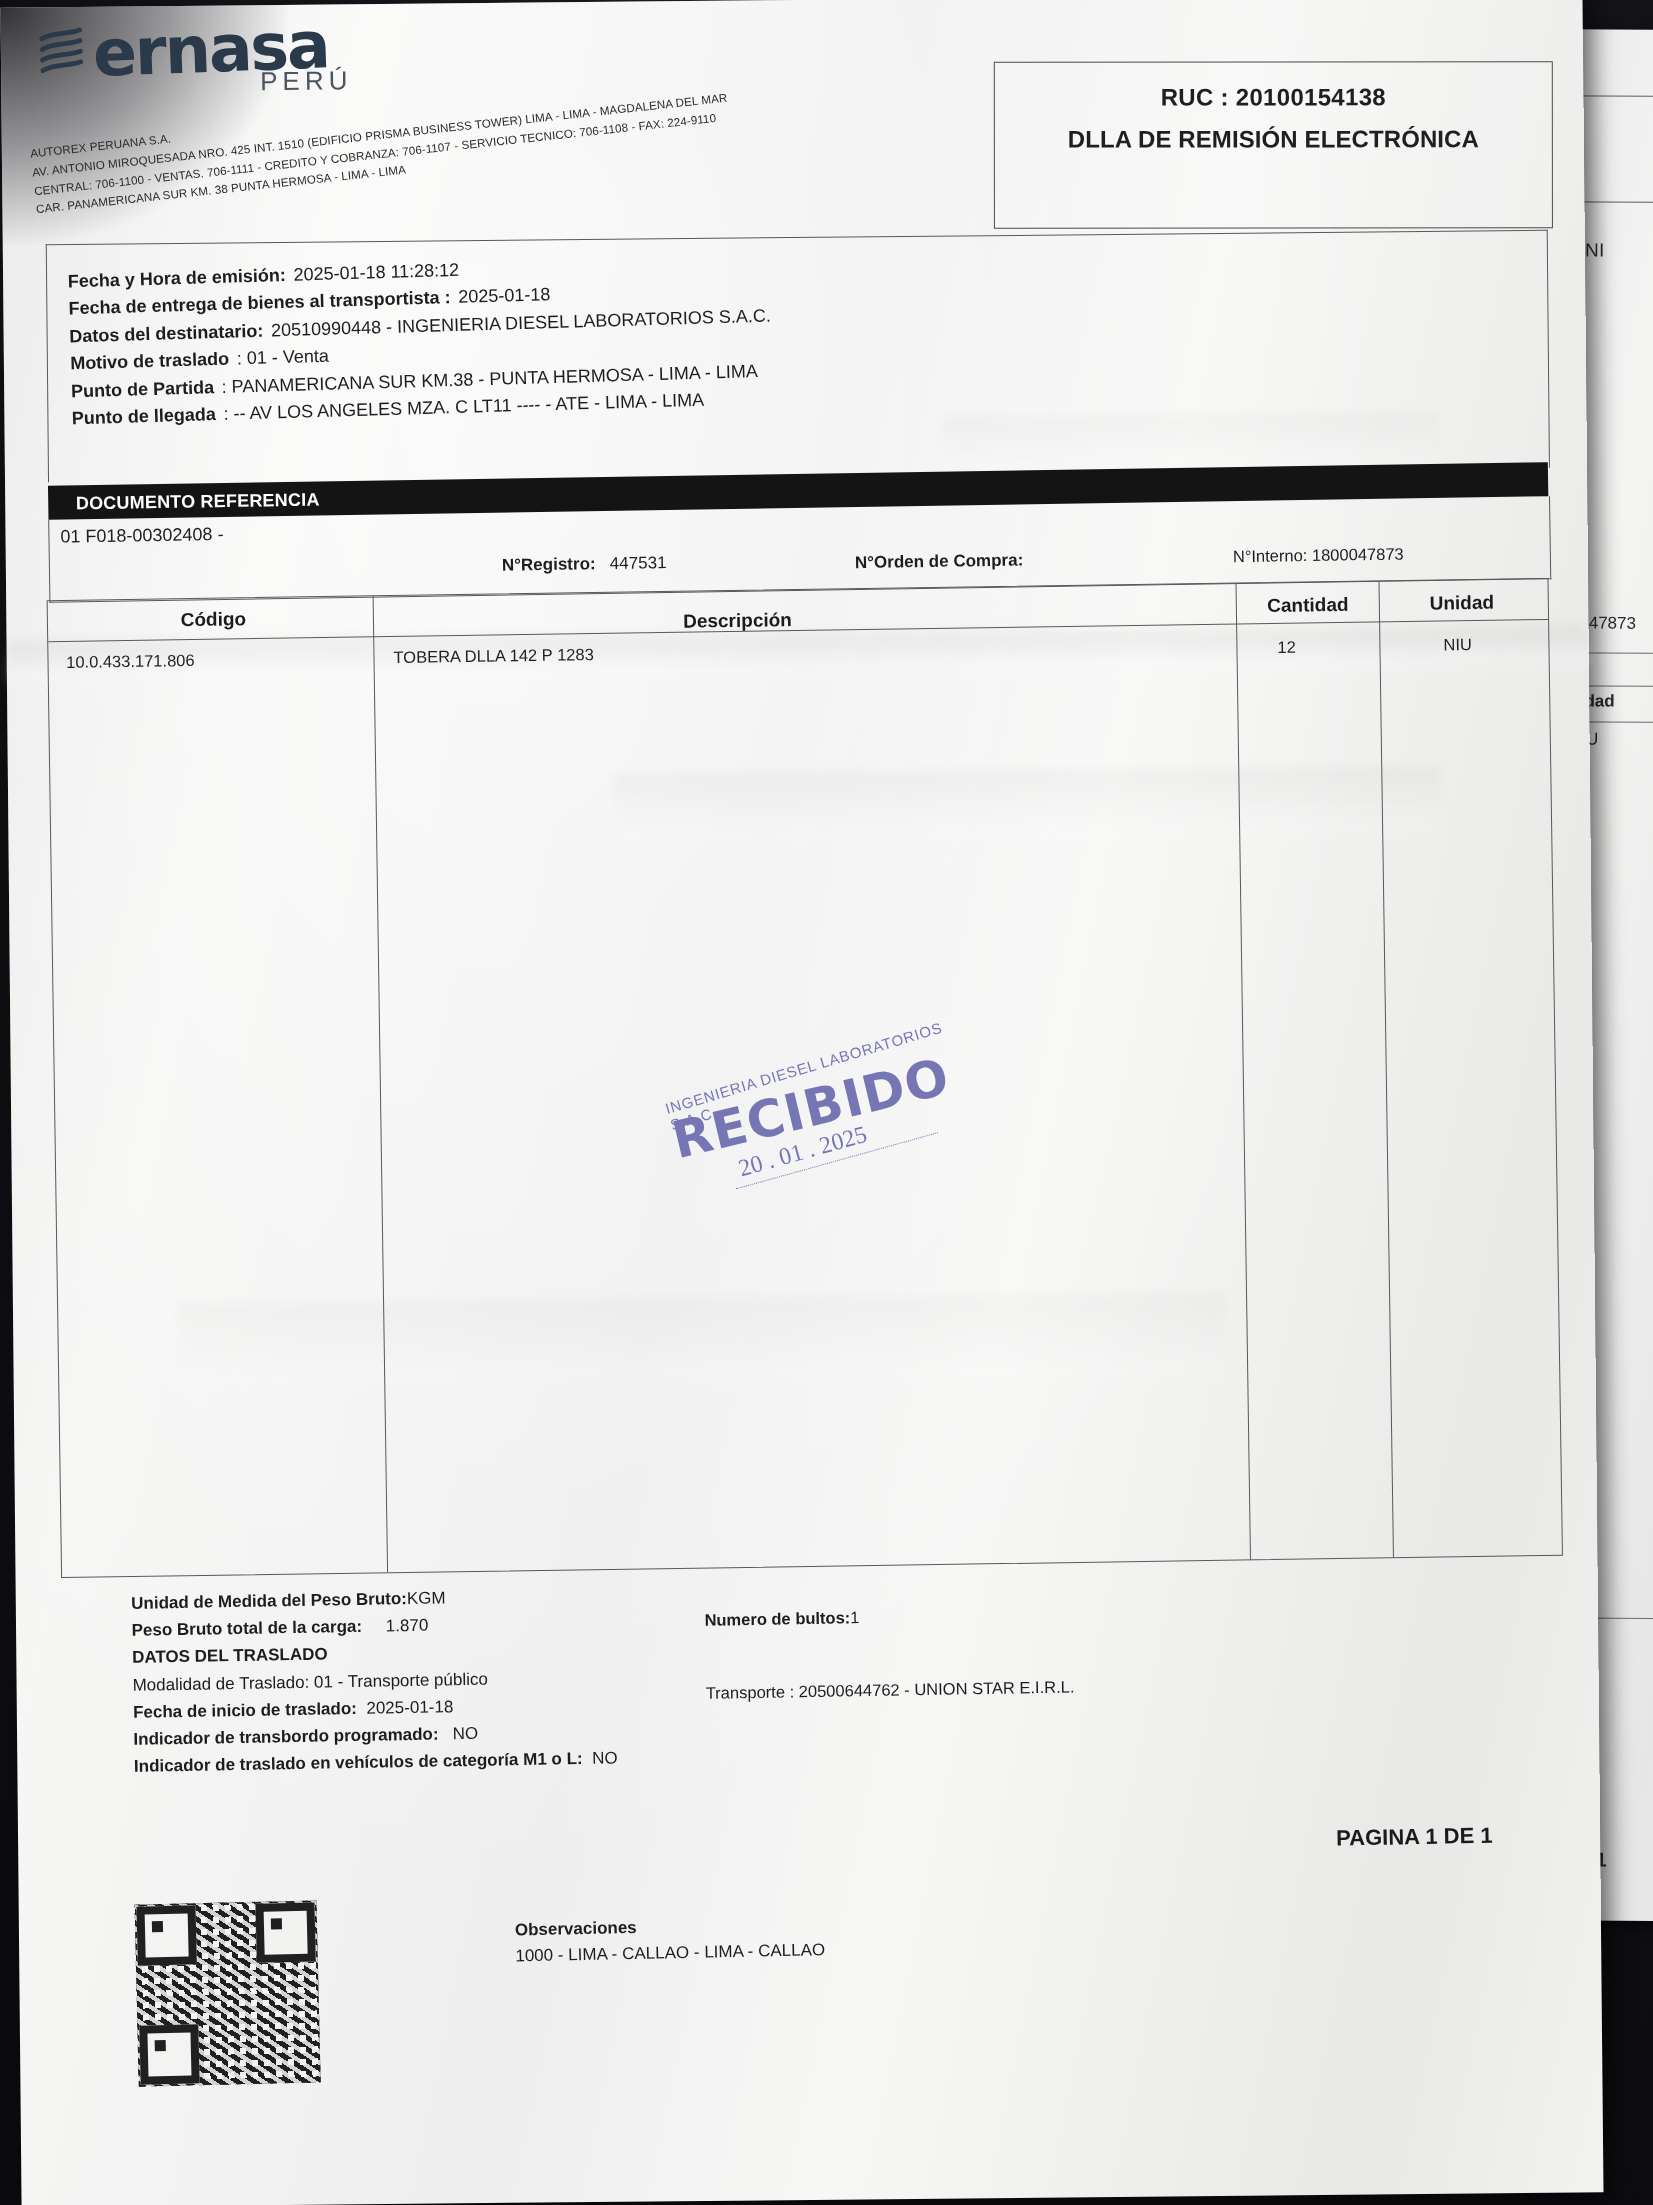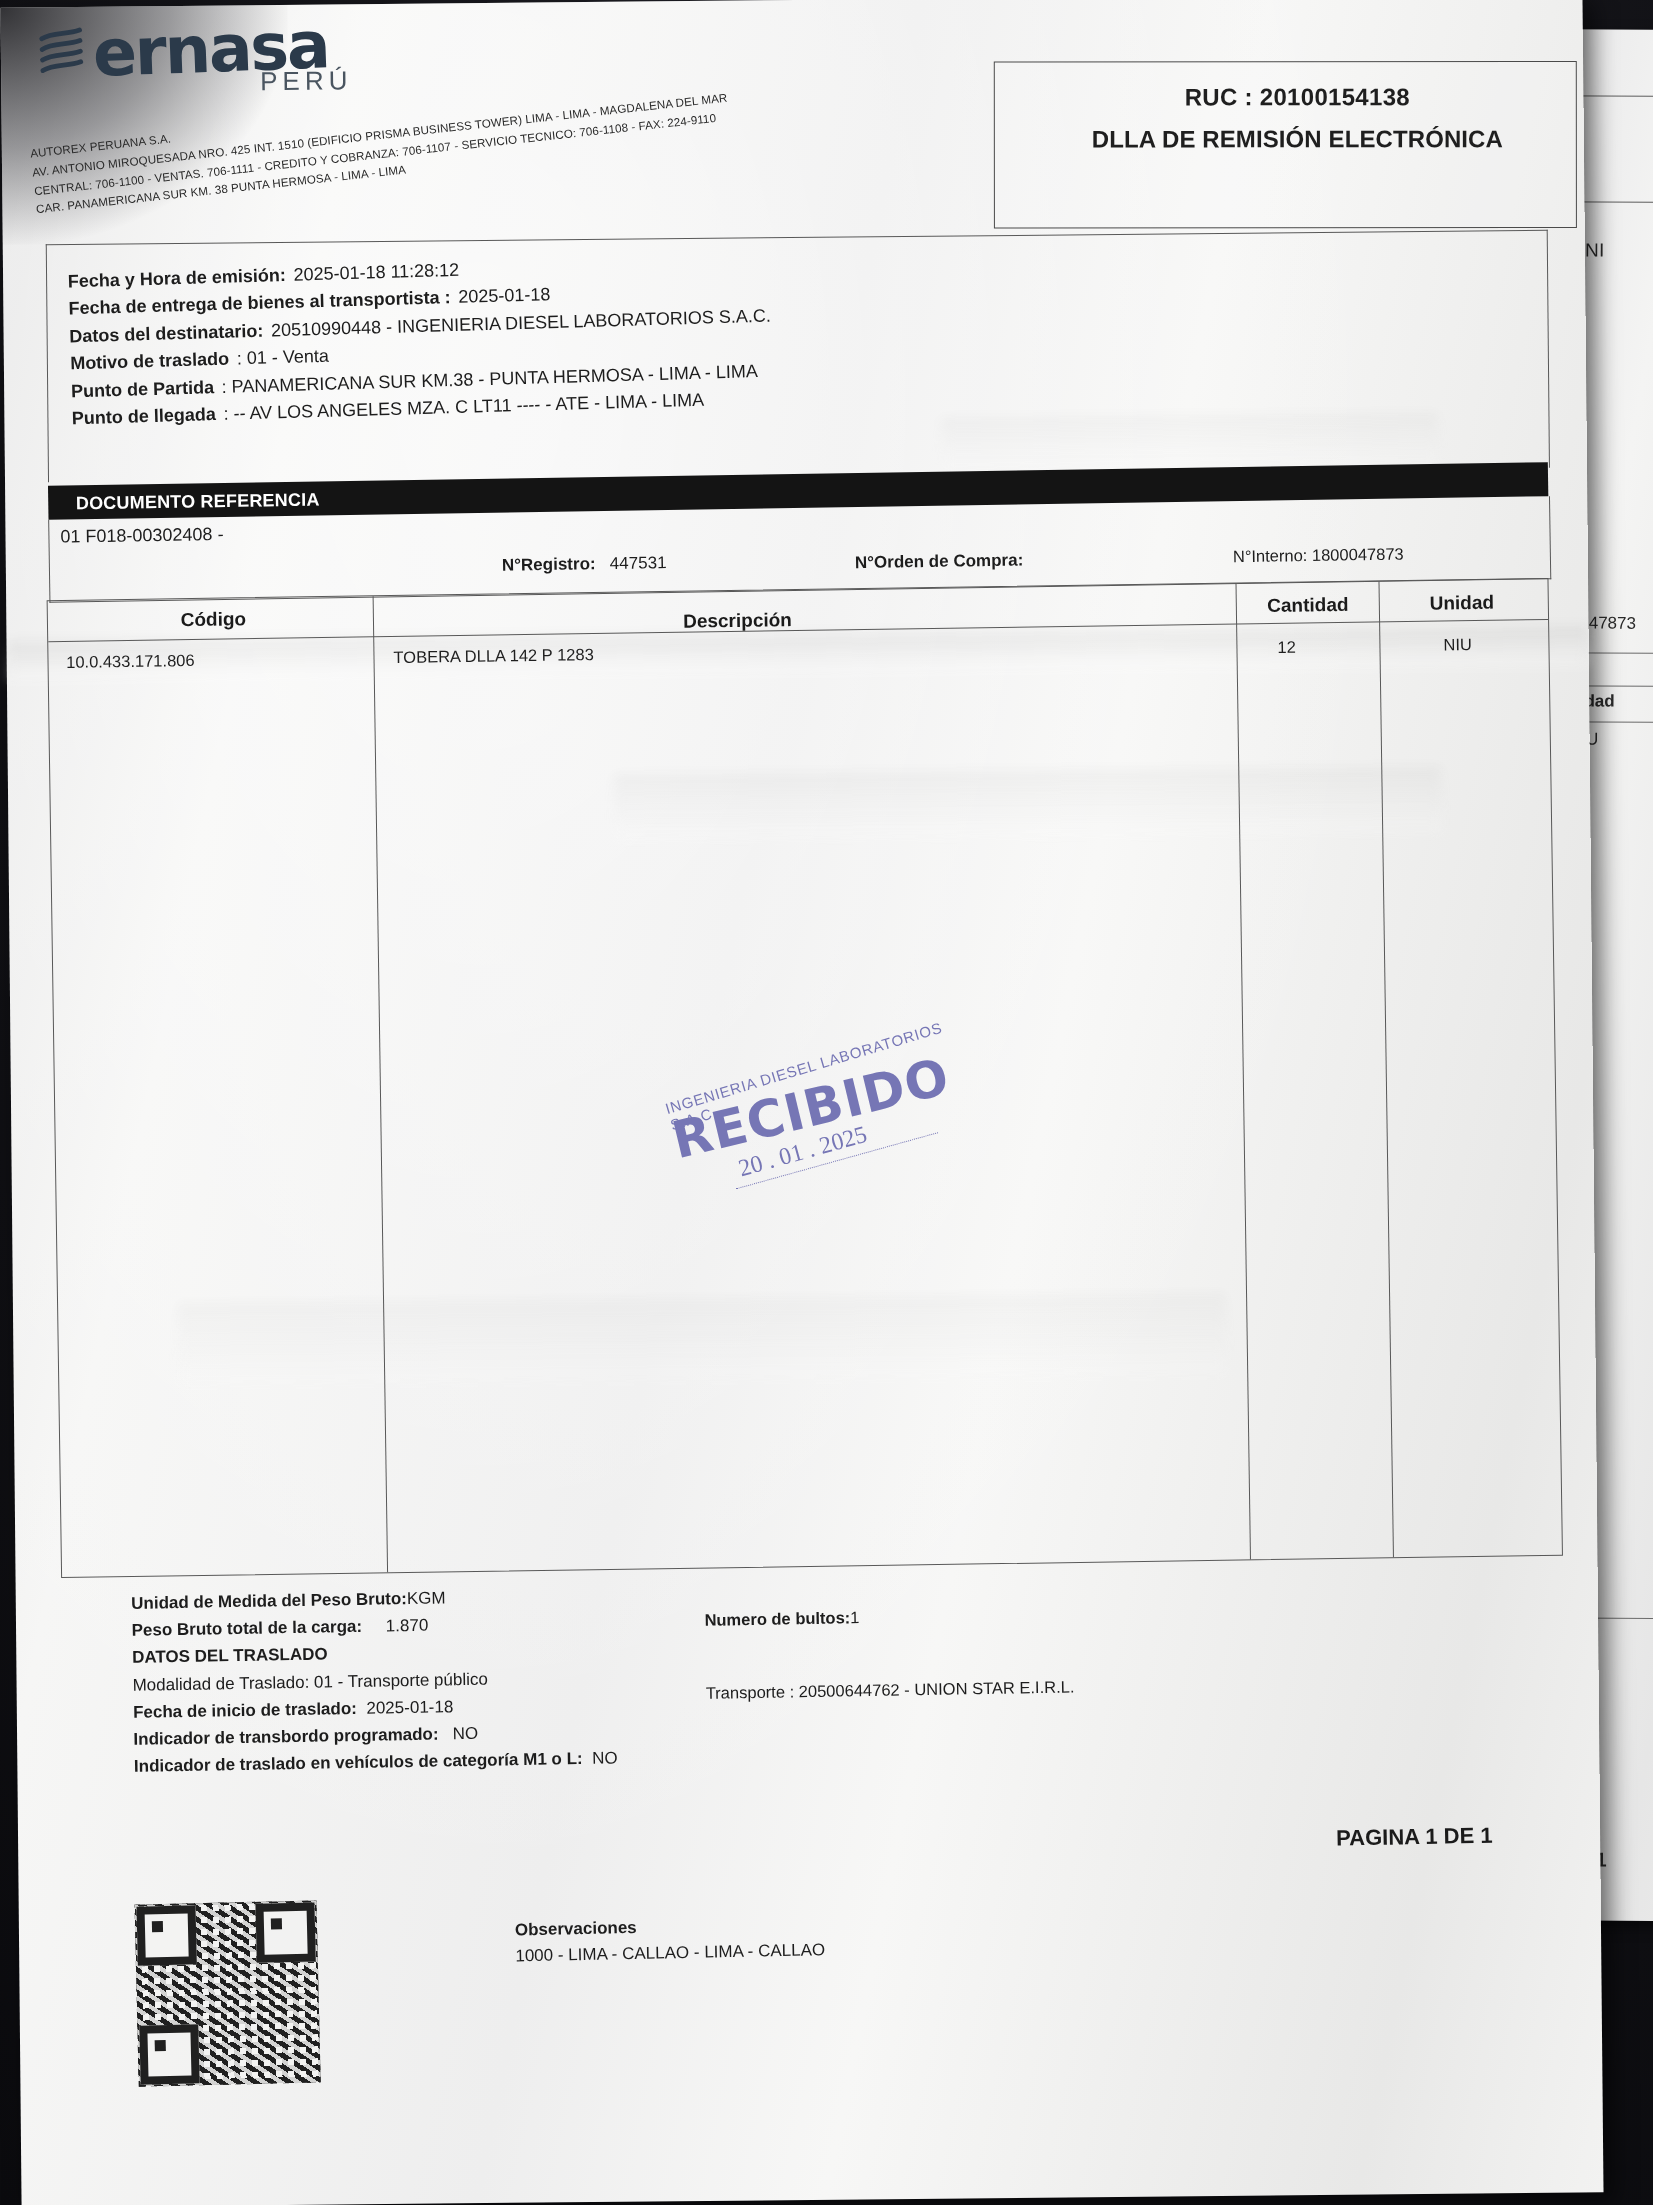--- a/index.html
+++ b/index.html
@@ -130,21 +130,20 @@
 
   
   .ruc-box {
     position: absolute;
     left: 992px; top: 66px;
     width: 557px; height: 165px;
     border: 1.7px solid #4a4a4a;
     transform: rotate(0.5deg);
     text-align: center;
     background: rgba(255,255,255,.12);
-    padding-left: 24px;
   }
   .ruc-l1 { margin-top: 21px; font-size: 24px; font-weight: bold; color: #1f1f1f; letter-spacing: 0.3px;}
   .ruc-l2 { margin-top: 14.3px; font-size: 24px; font-weight: bold; color: #1f1f1f; letter-spacing: 0.1px;}
   .ruc-l3 { margin-top: 14.3px; font-size: 23px; font-weight: bold; color: #1f1f1f;}
 
   
   .hdr-frame {
     position: absolute;
     left: 43px; top: 237px;
     width: 1500px; height: 237px;

